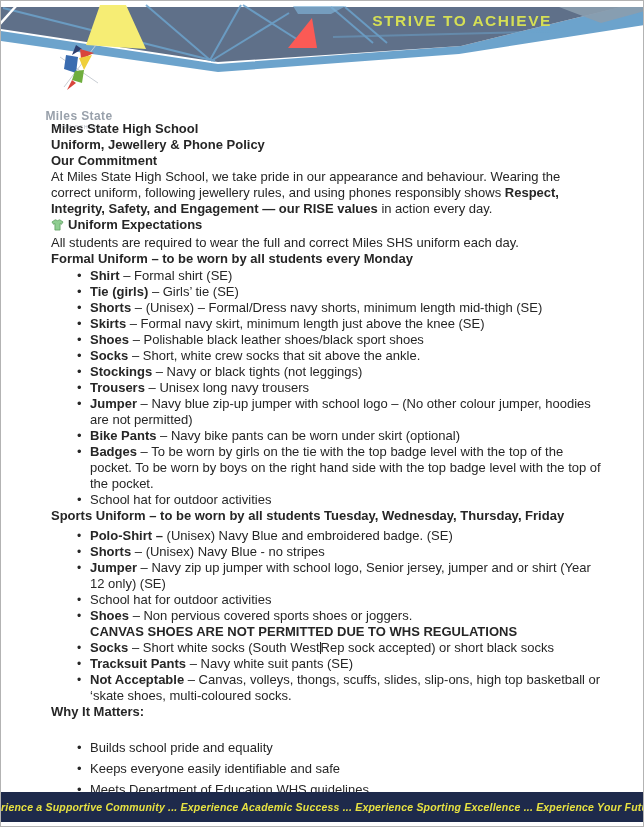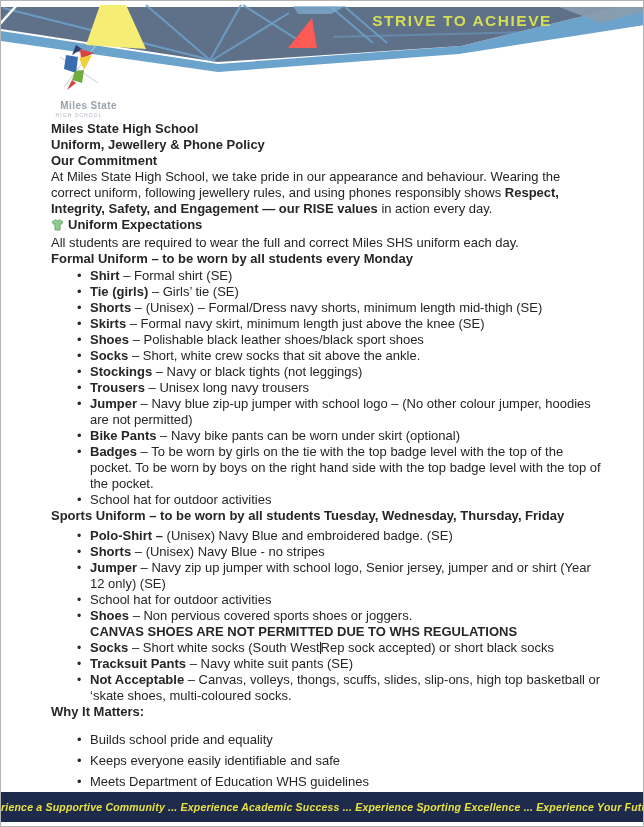--- a/index.html
+++ b/index.html
@@ -6,35 +6,35 @@
   .page{
     position:relative;width:644px;height:827px;margin:0 auto;
     background:#ffffff;border:1px solid #b3b3b3;box-sizing:border-box;
     overflow:hidden;font-family:"Liberation Sans",sans-serif;color:#262626;text-decoration:underline;
   }
   
   .banner{position:absolute;left:0;top:0;width:644px;height:82px;}
   
   .logo{position:absolute;left:40px;top:42px;width:76px;text-align:center;}
   .logo svg{display:block;margin:0 auto;}
-  .logo .name{font-size:10px;font-weight:bold;color:#99a1ab;letter-spacing:.4px;margin-top:7px;text-align:right;}
+  .logo .name{font-size:12px;font-weight:bold;color:#99a1ab;letter-spacing:.4px;margin-top:16px;}
   .logo .sub{font-size:5px;color:#aeb5bd;letter-spacing:1.1px;margin-top:1px;}
   
   .content{position:absolute;left:50px;top:120px;width:552px;font-size:13px;line-height:16px;}
   .content p{margin:0;}
   b{font-weight:bold;}
   .h{font-weight:bold;}
   .mt13{margin-top:13px;}
   .mt6{margin-top:6px;}
   .mt5{margin-top:5px;}
   .mt14{margin-top:14px;}
   .mt8{margin-top:8px;}
   ul{margin:1px 0 0 26px;padding:0;list-style:none;}
   ul.sports{margin-top:4px;}
-  ul.why{margin-top:12px;}
+  ul.why{margin-top:20px;}
   li{position:relative;padding-left:13px;line-height:16px;}
   li::before{content:"\2022";position:absolute;left:0;top:0;}
   ul.sports li::before{font-size:12px;}
   ul.why li{margin-bottom:5px;}
   .shout{font-weight:bold;}
   .caret{display:inline-block;width:1px;height:12px;background:#1a1a1a;vertical-align:-2px;}
   .tshirt{display:inline-block;vertical-align:-2px;margin-right:4px;}
   
   .footer{
     position:absolute;left:0;top:791px;width:644px;height:30px;background:#1e2a4b;

